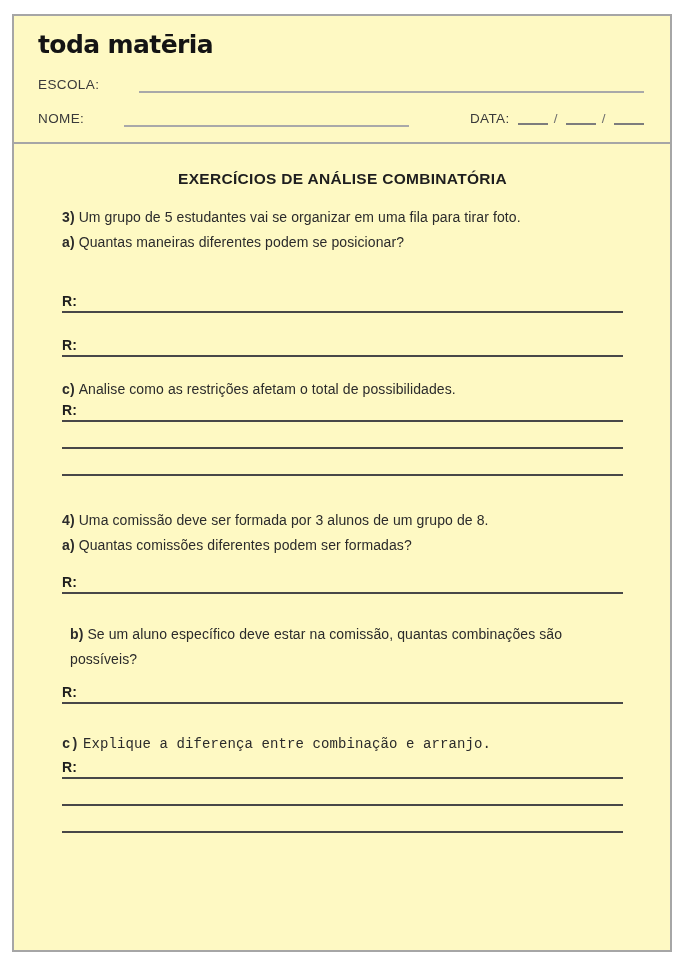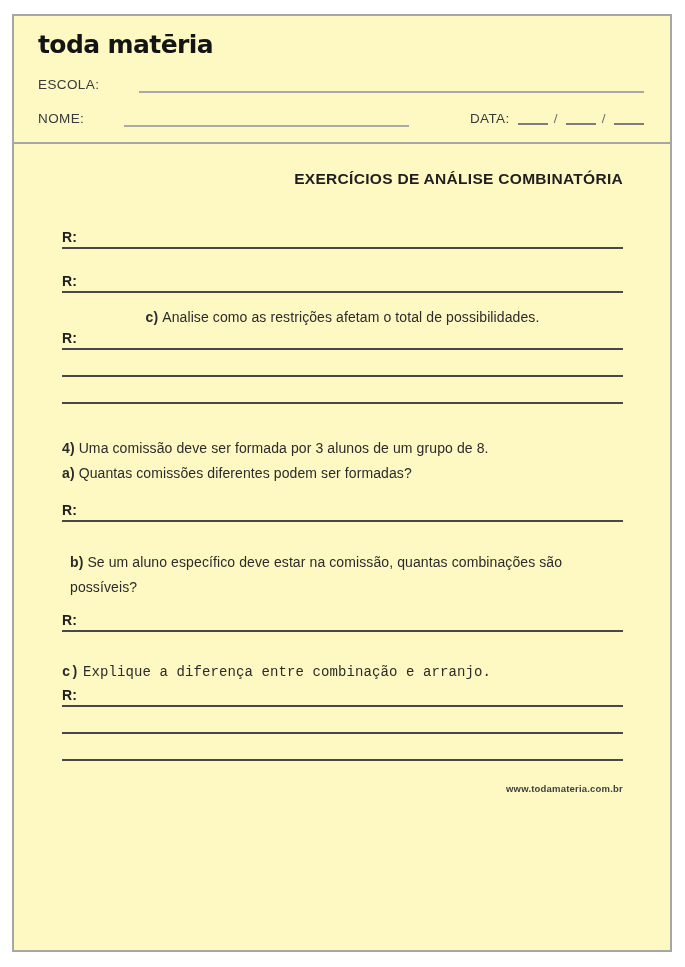--- a/index.html
+++ b/index.html
@@ -42,35 +42,35 @@
     width:30px; height:15px; border-bottom:2px solid #7d7d7d; margin-left:8px;
   }
   .date-slash { margin-left:6px; color:#6f6f6f; }
   
   .content {
     flex:1 1 auto;
     padding:22px 47px 0 48px;
     font-size:14px; line-height:25px; letter-spacing:0.1px; color:#2b2b2b;
   }
   .title {
-    text-align:right; font-size:15.5px; font-weight:bold;
+    text-align:center; font-size:15.5px; font-weight:bold;
     letter-spacing:0.3px; color:#1e1e1e; margin-bottom:14px; line-height:25px;
   }
   .q-label { font-weight:bold; margin-right:4px; }
   .answer {
     border-bottom:2px solid #484848;
     padding-bottom:2px; line-height:16px; height:20px;
   }
   .r-label { font-weight:bold; font-size:14px; color:#1e1e1e; }
   .answer-extra { height:27px; border-bottom:2px solid #484848; }
   
   .sp-r1  { margin-top:38px; }
   .sp-qb  { margin-top:28px; }
   .sp-r2  { margin-top:24px; }
-  .sp-qc  { margin-top:12px;text-align:center; }
+  .sp-qc  { margin-top:20px; }
   .sp-r3  { margin-top:0; }
   .sp-q4  { margin-top:32px; }
   .sp-r4a { margin-top:16px; }
   .sp-q4b { margin-top:28px;margin-left:8px; }
   .sp-r4b { margin-top:12px; }
   .sp-q4c { margin-top:28px;font-family:Liberation Mono, monospace; }
   .sp-r4c { margin-top:2px; }
   .footer {
     margin-top:22px; text-align:right;
     font-size:9.5px; font-weight:bold; letter-spacing:0.2px; color:#3f3f3f;
@@ -101,21 +101,27 @@
         <span class="date-slash">/</span>
         <span class="date-seg"></span>
       </span>
     </div>
   </div>
 
   <div class="content">
 
     <div class="title">EXERCÍCIOS DE ANÁLISE COMBINATÓRIA</div>
 
+    <div>
+      <span class="q-label">3)</span><span>Um grupo de 5 estudantes vai se organizar em uma fila para tirar foto.</span>
+    </div>
 
+    <div>
+      <span class="q-label">a)</span><span>Quantas maneiras diferentes podem se posicionar?</span>
+    </div>
 
     <div class="answer sp-r1">
       <span class="r-label">R:</span>
     </div>
 
 
     <div class="answer sp-r2">
       <span class="r-label">R:</span>
     </div>
 
@@ -152,16 +158,15 @@
     <div class="sp-q4c">
       <span class="q-label">c)</span><span>Explique a diferença entre combinação e arranjo.</span>
     </div>
 
     <div class="answer sp-r4c">
       <span class="r-label">R:</span>
     </div>
     <div class="answer-extra"></div>
     <div class="answer-extra"></div>
 
-    <div class="footer">www.todamateria.com.br</div>
 
   </div>
 </div>
 
 </body></html>

